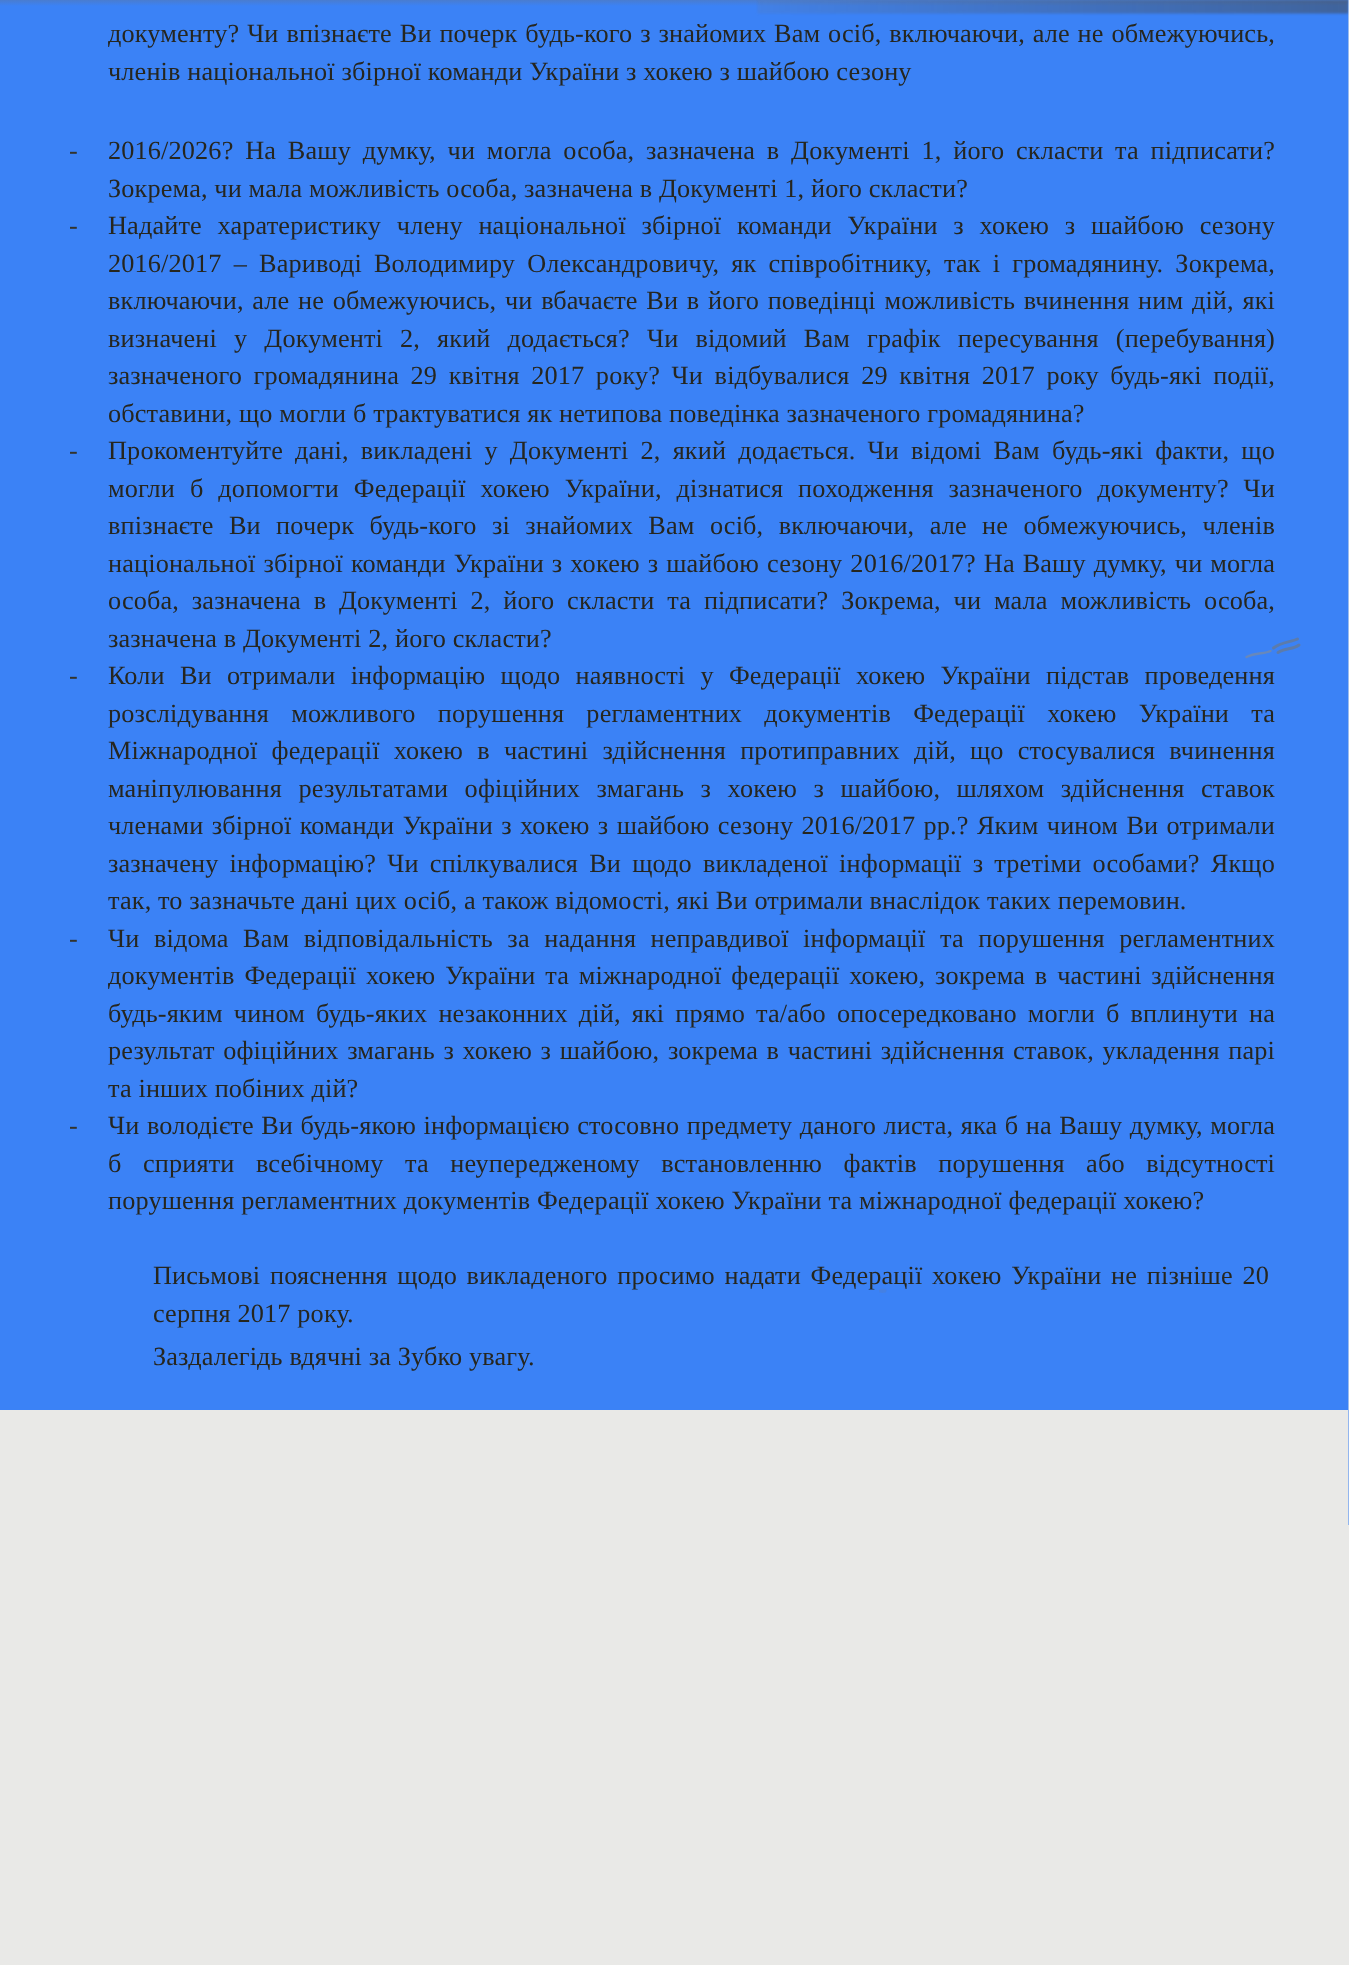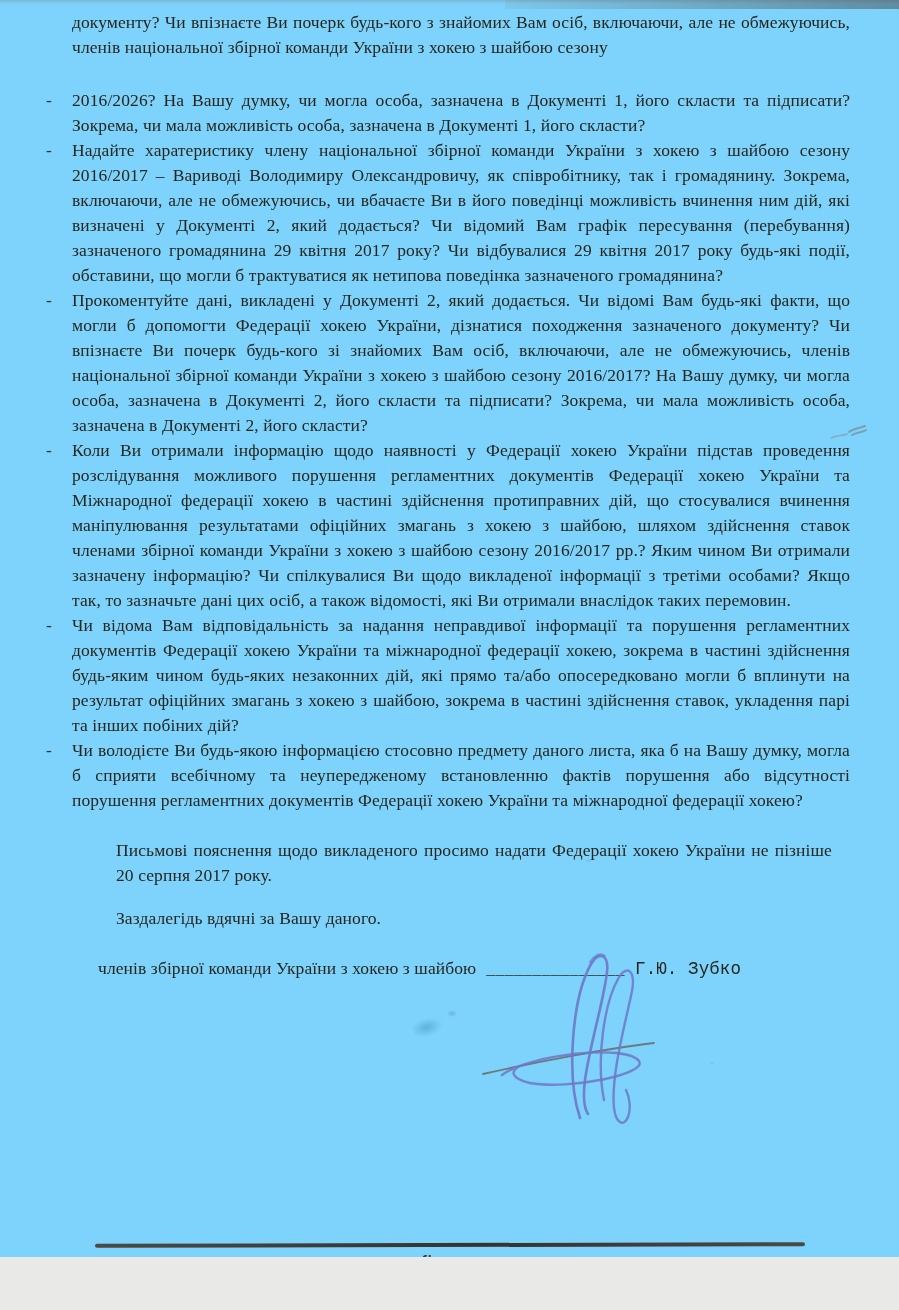--- a/index.html
+++ b/index.html
@@ -1,20 +1,20 @@
 <!DOCTYPE html>
 <html lang="uk"><head>
 <meta charset="utf-8">
 <style>
   html,body{margin:0;padding:0;background:#e9e9e7;}
   .page{
     position:relative;
-    width:899px;height:1257px;
+    width:899px;height:940px;
     margin:0 auto;
-    background:#7dd3fc;
+    background:#3b82f6;
     overflow:hidden;
     font-family:"Liberation Serif","DejaVu Serif",serif;
     color:#26261f;
   }
   
   .scan-top-band{
     position:absolute;top:0;left:0;width:899px;height:4px;
     background:linear-gradient(to bottom, rgba(110,110,108,.28), rgba(110,110,108,0));
   }
   .scan-top-band-dark{
@@ -45,21 +45,21 @@
     text-align:left;
     color:#33332c;
   }
   .q-text{
     flex:1 1 auto;
     text-align:justify;
   }
   .closing{
     margin:25px 0 0 26px;
   }
-  .closing p{margin:18px;text-align:justify;}
+  .closing p{margin:4px;text-align:justify;}
   .signature-block{
     margin:25px 0 0 26px;
   }
   .signature-block div{white-space:nowrap;}
   .sig-underline{
     letter-spacing:.5px;
     padding:0 2px 0 10px;
     color:#3a3a35;
   }
   .sig-name{padding-left:8px;font-family:Liberation Mono, monospace;}
@@ -140,21 +140,21 @@
         <span class="q-text">Чи відома Вам відповідальність за надання неправдивої інформації та порушення регламентних документів Федерації хокею України та міжнародної федерації хокею, зокрема в частині здійснення будь-яким чином будь-яких незаконних дій, які прямо та/або опосередковано могли б вплинути на результат офіційних змагань з хокею з шайбою, зокрема в частині здійснення ставок, укладення парі та інших побіних дій?</span>
       </li>
       <li class="q-item">
         <span class="q-dash">-</span>
         <span class="q-text">Чи володієте Ви будь-якою інформацією стосовно предмету даного листа, яка б на Вашу думку, могла б сприяти всебічному та неупередженому встановленню фактів порушення або відсутності порушення регламентних документів Федерації хокею України та міжнародної федерації хокею?</span>
       </li>
     </ul>
 
     <div class="closing">
       <p>Письмові пояснення щодо викладеного просимо надати Федерації хокею України не пізніше 20 серпня 2017 року.</p>
-      <p>Заздалегідь вдячні за Вашу даного.</p>
+      <p>Заздалегідь вдячні за Зубко увагу.</p>
     </div>
 
     <div class="signature-block">
       <div><span>членів збірної команди України з хокею з шайбою</span><span class="sig-underline">_______________</span><span class="sig-name">Г.Ю. Зубко</span></div>
     </div>
 
   </div>
 
   <svg class="signature-svg" viewBox="0 0 210 185" fill="none" xmlns="http://www.w3.org/2000/svg">
     <path d="M5 126 C 58 114, 132 100, 176 95" stroke="#6a6a66" stroke-width="1.8" opacity="0.85" stroke-linecap="round"></path>

